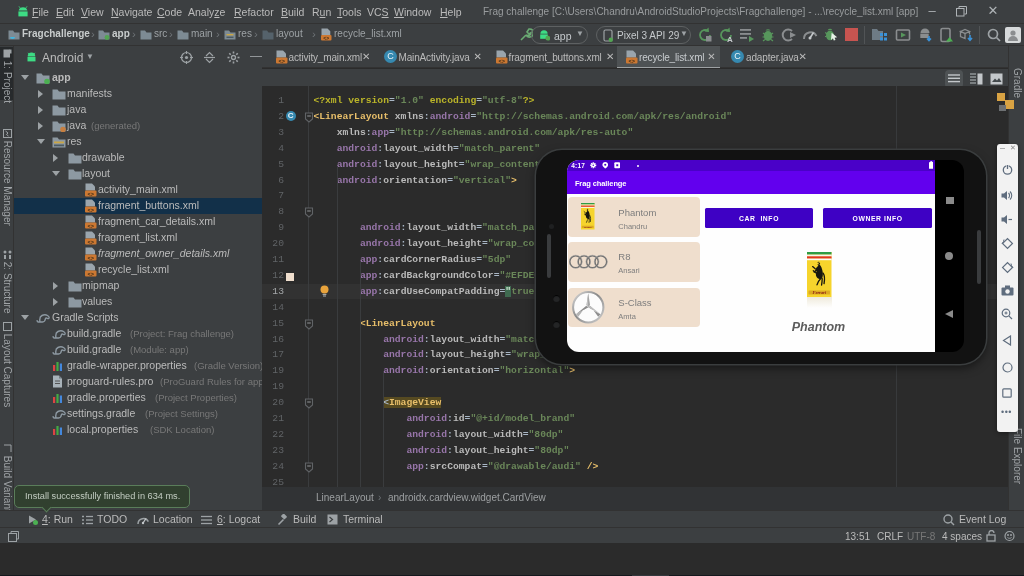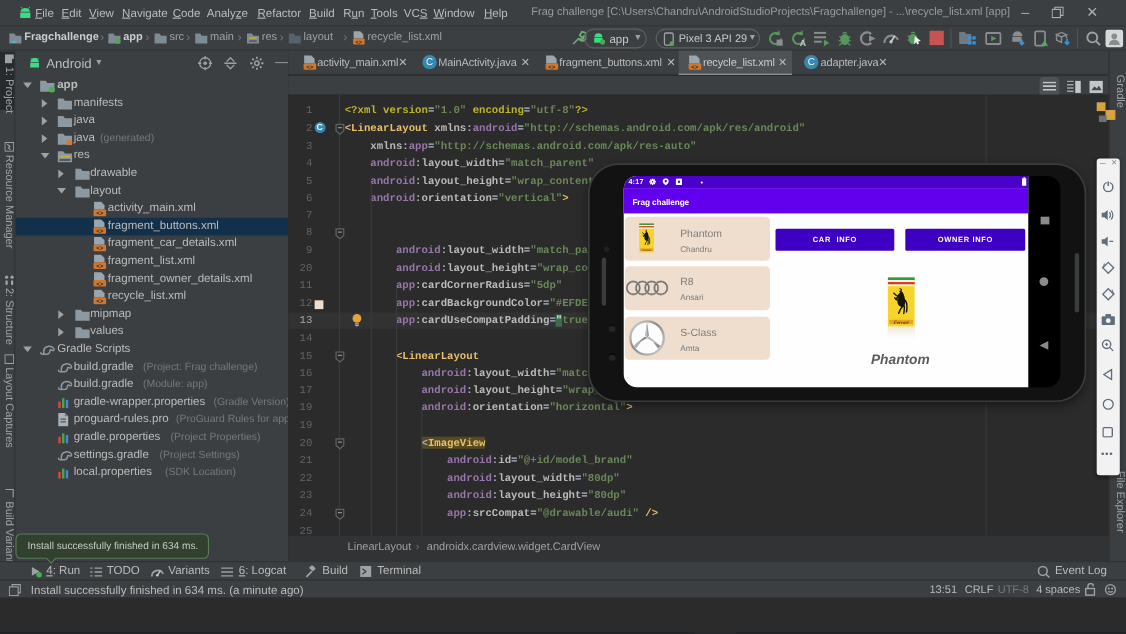--- a/index.html
+++ b/index.html
@@ -387,21 +387,21 @@
             <text x="6.7" y="12.6" font-size="5.5" fill="#3a2a16" text-anchor="middle" font-family="Liberation Mono, monospace" font-weight="bold">&lt;&gt;</text>
           </svg>
           <span style="position:absolute;left:84px;top:1px;">fragment_list.xml</span>
         </div>
       <div class="trow" style="top:199.5px">
           <svg style="position:absolute;left:70px;top:1px" width="13" height="14" viewBox="0 0 13 14">
             <path d="M1.5 0.5 h6.5 l3 3 v4 H1.5 Z" fill="#9aa5ad"></path>
             <rect x="1" y="7.5" width="11.5" height="6" rx="1" fill="#cc7832"></rect>
             <text x="6.7" y="12.6" font-size="5.5" fill="#3a2a16" text-anchor="middle" font-family="Liberation Mono, monospace" font-weight="bold">&lt;&gt;</text>
           </svg>
-          <span style="position:absolute;left:84px;top:1px;">fragment_owner_details.xml</span>
+          <span style="position:absolute;left:84px;top:1px;font-style:italic;">fragment_owner_details.xml</span>
         </div>
       <div class="trow" style="top:215.5px">
           <svg style="position:absolute;left:70px;top:1px" width="13" height="14" viewBox="0 0 13 14">
             <path d="M1.5 0.5 h6.5 l3 3 v4 H1.5 Z" fill="#9aa5ad"></path>
             <rect x="1" y="7.5" width="11.5" height="6" rx="1" fill="#cc7832"></rect>
             <text x="6.7" y="12.6" font-size="5.5" fill="#3a2a16" text-anchor="middle" font-family="Liberation Mono, monospace" font-weight="bold">&lt;&gt;</text>
           </svg>
           <span style="position:absolute;left:84px;top:1px;">recycle_list.xml</span>
         </div>
       <div class="trow" style="top:231.5px">
@@ -646,21 +646,21 @@
           <line x1="0" y1="8.5" x2="2" y2="8.5"></line>
           <line x1="4" y1="8.5" x2="11" y2="8.5"></line>
         </g>
       </svg>
     <span style="position:absolute;left:97px;top:2px">TODO</span>
     <svg style="position:absolute;left:137px;top:4px" width="12" height="10" viewBox="0 0 12 10">
         <path d="M1 9 a5.5 5.5 0 0 1 10.4-2.4" fill="none" stroke="#9da2a5" stroke-width="1.5"></path>
         <line x1="6" y1="8" x2="9" y2="3.5" stroke="#c3c7ca" stroke-width="1.3"></line>
         <circle cx="6" cy="8" r="1.2" fill="#c3c7ca"></circle>
       </svg>
-    <span style="position:absolute;left:153px;top:2px">Variants</span>
+    <span style="position:absolute;left:153px;top:2px">Location</span>
     <svg style="position:absolute;left:201px;top:4px" width="11" height="10" viewBox="0 0 11 10">
         <g stroke="#9da2a5" stroke-width="1.3">
           <line x1="0" y1="1.5" x2="11" y2="1.5"></line>
           <line x1="0" y1="5" x2="11" y2="5"></line>
           <line x1="0" y1="8.5" x2="11" y2="8.5"></line>
         </g>
       </svg>
     <span style="position:absolute;left:217px;top:2px"><u>6</u>: Logcat</span>
     <svg style="position:absolute;left:277px;top:3px" width="12" height="12" viewBox="0 0 12 12">
         <rect x="4.5" y="0.5" width="5" height="4" rx="0.8" fill="#9da2a5" transform="rotate(45 7 2.5)"></rect>
@@ -676,21 +676,20 @@
         <circle cx="5" cy="5" r="4" fill="none" stroke="#9da2a5" stroke-width="1.4"></circle>
         <path d="M8 8 l3 3" stroke="#9da2a5" stroke-width="1.4"></path>
       </svg>
     <span style="position:absolute;left:959px;top:2px">Event Log</span>
   </div>
   <div id="statusbar" class="abs">
     <svg style="position:absolute;left:8px;top:3px" width="11" height="11" viewBox="0 0 11 11">
         <rect x="0.5" y="2.5" width="8" height="8" fill="none" stroke="#9da2a5"></rect>
         <path d="M3 2.5 V0.5 H10.5 V8 H8.5" fill="none" stroke="#9da2a5"></path>
       </svg>
-    <span style="position:absolute;left:28px;top:3px;font-size:10.5px">Install successfully finished in 634 ms. (a minute ago)</span>
     <span style="position:absolute;left:845px;top:3px;font-size:10px">13:51</span>
     <span style="position:absolute;left:877px;top:3px;font-size:10px">CRLF</span>
     <span style="position:absolute;left:907px;top:3px;color:#787878;font-size:10px">UTF-8</span>
     <span style="position:absolute;left:942px;top:3px;font-size:10px">4 spaces</span>
     <svg style="position:absolute;left:986px;top:2px" width="10" height="12" viewBox="0 0 10 12">
         <rect x="1" y="5" width="8" height="6" fill="none" stroke="#9da2a5" stroke-width="1.3"></rect>
         <path d="M3 5 V3 a2.5 2.5 0 0 1 5 0" fill="none" stroke="#9da2a5" stroke-width="1.3"></path>
       </svg>
     <svg style="position:absolute;left:1003px;top:2px" width="13" height="12" viewBox="0 0 13 12">
         <circle cx="6.5" cy="6" r="4.5" fill="none" stroke="#9da2a5" stroke-width="1.2"></circle>

